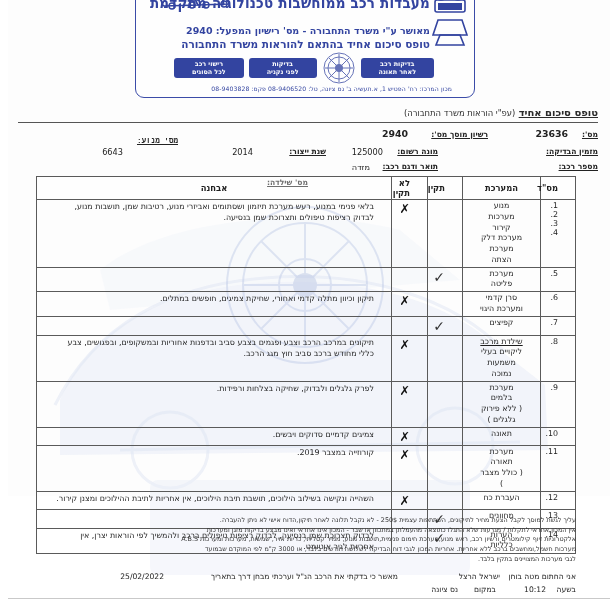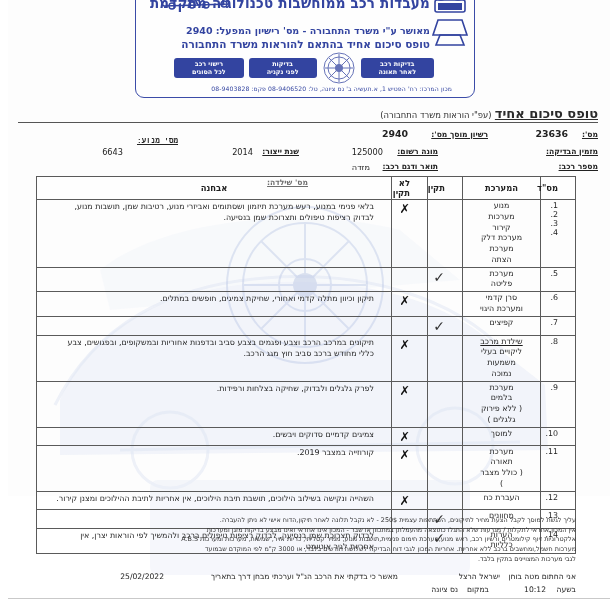--- a/index.html
+++ b/index.html
@@ -127,21 +127,21 @@
     right: 12px; top: 106px;
     width: 586px;
     text-align: right;
     z-index: 3;
     font-size: 10.5px;
     color: #2b2b2b;
   }
   .title-main {
     font-weight: bold;
     text-decoration: underline;
-    font-size: 13px;
+    font-size: 10px;
   }
   .title-sub { font-size: 8.4px; }
   .title-rule {
     position: absolute;
     right: 12px; top: 122px;
     width: 580px;
     border-bottom: 1.2px solid #555;
     z-index: 3;
   }
 
@@ -324,21 +324,21 @@
   <div class="info-area">
     <span class="fld fld-label" style="right:0px; top:4px;">מס':</span>
     <span class="fld fld-val" style="right:30px; top:2px;">23636</span>
     <span class="fld fld-label" style="right:110px; top:4px;">רשיון מוסך מס':</span>
     <span class="fld fld-val" style="right:190px; top:2px;">2940</span>
 
     <span class="fld fld-label" style="right:0px; top:21px;">מזמין הבדיקה:</span>
     <span class="fld fld-val-plain" style="right:55px; top:21px;"></span>
     <span class="fld fld-label" style="right:160px; top:21px;">מונה רשום:</span>
     <span class="fld fld-val-plain" style="right:215px; top:21px;">125000</span>
-    <span class="fld fld-label" style="right:299px; top:21px;">שנת ייצור:</span>
+    <span class="fld fld-label" style="right:272px; top:21px;">שנת ייצור:</span>
     <span class="fld fld-val-plain" style="right:345px; top:21px;">2014</span>
     <span class="fld fld-label" style="right:420px; top:11px;font-family:Liberation Mono, monospace;">מס' מנוע:</span>
     <span class="fld fld-val-plain" style="right:475px; top:21px;">6643</span>
 
     <span class="fld fld-label" style="right:0px; top:36px;">מספר רכב:</span>
     <span class="fld fld-val-plain" style="right:55px; top:36px;"></span>
     <span class="fld fld-label" style="right:160px; top:36px;">תואר ודגם רכב:</span>
     <span class="fld fld-val-plain" style="right:228px; top:36px;">מזדה</span>
     <span class="fld fld-label" style="right:290px; top:52px;margin-left:39px;">מס' שילדה:</span>
     <span class="fld fld-val-plain" style="right:350px; top:36px;"></span>
@@ -392,21 +392,21 @@
         </tr>
         <tr>
           <td class="col-num">9.</td>
           <td class="col-sys">מערכת בלמים<br>( ללא פירוק<br>גלגלים )</td>
           <td class="col-ok mark"></td>
           <td class="col-notok mark"><span class="mark-x">✗</span></td>
           <td class="col-diag">לפרק גלגלים ולבדוק, שחיקה בצלחות ורפידות.</td>
         </tr>
         <tr>
           <td class="col-num">10.</td>
-          <td class="col-sys">למוסך</td>
+          <td class="col-sys">תאונה</td>
           <td class="col-ok mark"></td>
           <td class="col-notok mark"><span class="mark-x">✗</span></td>
           <td class="col-diag">צמיגים קדמיים סדוקים ויבשים.</td>
         </tr>
         <tr>
           <td class="col-num">11.</td>
           <td class="col-sys">מערכת תאורה<br>( כולל מצבר )</td>
           <td class="col-ok mark"></td>
           <td class="col-notok mark"><span class="mark-x">✗</span></td>
           <td class="col-diag">קורוזייה במצבר    2019.</td>
@@ -444,19 +444,19 @@
   </div>
 
   <div class="sig-row">
     <span class="sig" style="right:0px;  top:0px;">אני החתום מטה בוחן</span>
     <span class="sig" style="right:76px; top:0px;">ישראל הרצל</span>
     <span class="sig" style="right:178px; top:0px;">מאשר כי בדקתי את הרכב הנ"ל וערכתי מבחן דרך בתאריך</span>
     <span class="sig" style="right:412px; top:0px;text-align:right;">25/02/2022</span>
 
     <span class="sig" style="right:0px;  top:13px;">בשעה</span>
     <span class="sig" style="right:30px; top:13px;">10:12</span>
-    <span class="sig" style="right:87px; top:13px;">במקום</span>
+    <span class="sig" style="right:80px; top:13px;">במקום</span>
     <span class="sig" style="right:118px; top:13px;">נס ציונה</span>
   </div>
 
   <div class="bottom-rule"></div>
   <div class="left-edge"></div>
 </div>
 
 </body></html>

